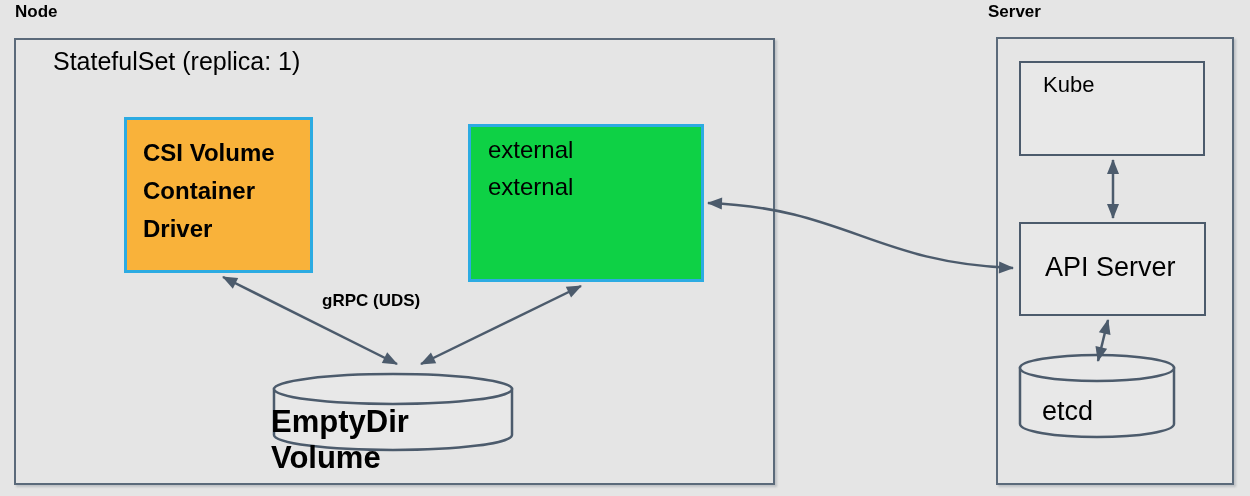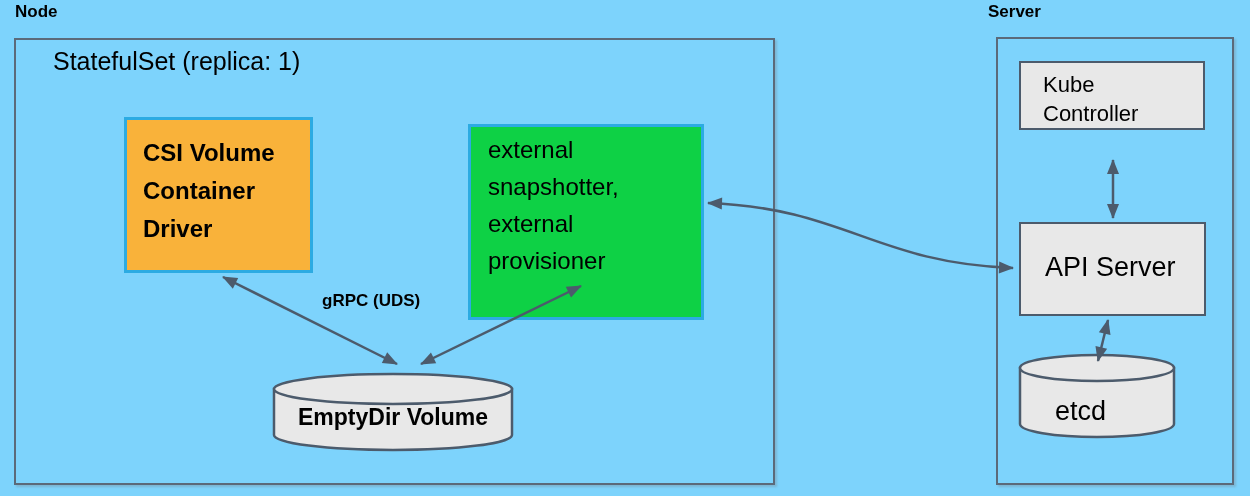--- a/index.html
+++ b/index.html
@@ -5,21 +5,21 @@
   html, body {
     margin: 0;
     padding: 0;
     background: #ffffff;
     font-family: "Liberation Sans", sans-serif;
   }
   .canvas {
     position: relative;
     width: 1250px;
     height: 496px;
-    background: #7dd3fc;
+    background: #e5e5e5;
     overflow: hidden;
   }
   .abs { position: absolute; }
   .section-label {
     font-size: 17px;
     font-weight: bold;
     color: #000000;
   }
   .outer-box {
     border: 2px solid var(--outer-border, #5b6a7a);
@@ -66,22 +66,21 @@
     padding: 7px 0 0 22px;
     font-size: 22px;
     line-height: 29px;
   }
   .api-box {
     font-size: 27px;
     padding: 28px 6px 0 24px;
   }
   .cyl-text {
     font-weight: bold;
-    font-size: 23px;
-    text-align: center;
+    font-size: 31px;
     color: #000000;
   }
   .etcd-text {
     font-size: 27px;
     color: #000000;
   }
   svg { display: block; }
 </style>
 </head>
 <body>
@@ -93,53 +92,50 @@
   <div class="abs outer-box" style="left:14px; top:38px; width:761px; height:447px;"></div>
 
   <div class="abs statefulset-title" style="left:29px; top:47px;margin-left:24px;">StatefulSet (replica: 1)</div>
 
   <div class="abs csi-box" style="left:124px; top:117px; width:189px; height:156px;">
     <div>CSI Volume</div>
     <div>Container</div>
     <div>Driver</div>
   </div>
 
-  <div class="abs sidecar-box" style="left:468px; top:124px; width:236px; height:196px;">
+  <div class="abs sidecar-box" style="left:468px; top:124px; width:236px; height:158px;">
     <div>external</div>
-    <div>snapshotter,</div>
     <div>external</div>
-    <div>provisioner</div>
   </div>
 
   <div class="abs grpc-label" style="left:322px; top:291px;">gRPC (UDS)</div>
 
   <svg class="abs" style="left:271px; top:372px;" width="244" height="84" viewBox="0 0 244 84">
     <path d="M3,17 L3,63 A119,15 0 0 0 241,63 L241,17 Z" fill="#e8e8e8" stroke="#4c5b6c" stroke-width="2.5"></path>
     <ellipse cx="122" cy="17" rx="119" ry="15" fill="#e8e8e8" stroke="#4c5b6c" stroke-width="2.5"></ellipse>
   </svg>
   <div class="abs cyl-text" style="left:271px; top:404px; width:244px;">EmptyDir Volume</div>
 
   <div class="abs section-label" style="left:988px; top:2px;">Server</div>
 
   <div class="abs outer-box" style="left:996px; top:37px; width:238px; height:448px;"></div>
 
-  <div class="abs gray-box kcm-box" style="left:1019px; top:61px; width:186px; height:69px;">
+  <div class="abs gray-box kcm-box" style="left:1019px; top:61px; width:186px; height:95px;">
     <div>Kube</div>
-    <div>Controller</div>
   </div>
 
   <div class="abs gray-box api-box" style="left:1019px; top:222px; width:187px; height:94px;">
     <span>API Server</span>
   </div>
 
   <svg class="abs" style="left:1017px; top:352px;" width="160" height="90" viewBox="0 0 160 90">
     <path d="M3,16 L3,72 A77,13 0 0 0 157,72 L157,16 Z" fill="#e8e8e8" stroke="#4c5b6c" stroke-width="2.5"></path>
     <ellipse cx="80" cy="16" rx="77" ry="13" fill="#e8e8e8" stroke="#4c5b6c" stroke-width="2.5"></ellipse>
   </svg>
-  <div class="abs etcd-text" style="left:1042px; top:396px;margin-left:13px;">etcd</div>
+  <div class="abs etcd-text" style="left:1042px; top:396px;">etcd</div>
 
   <svg class="abs" style="left:0; top:0; pointer-events:none;" width="1250" height="496" viewBox="0 0 1250 496">
     <defs>
       <marker id="ah" markerUnits="userSpaceOnUse" markerWidth="18" markerHeight="14" refX="15" refY="7" orient="auto-start-reverse">
         <path d="M1,1 L16,7 L1,13 Z" fill="#4c5b6c"></path>
       </marker>
     </defs>
 
     <path d="M223,277 L397,364" fill="none" stroke="#4c5b6c" stroke-width="2.5" marker-start="url(#ah)" marker-end="url(#ah)"></path>
 

